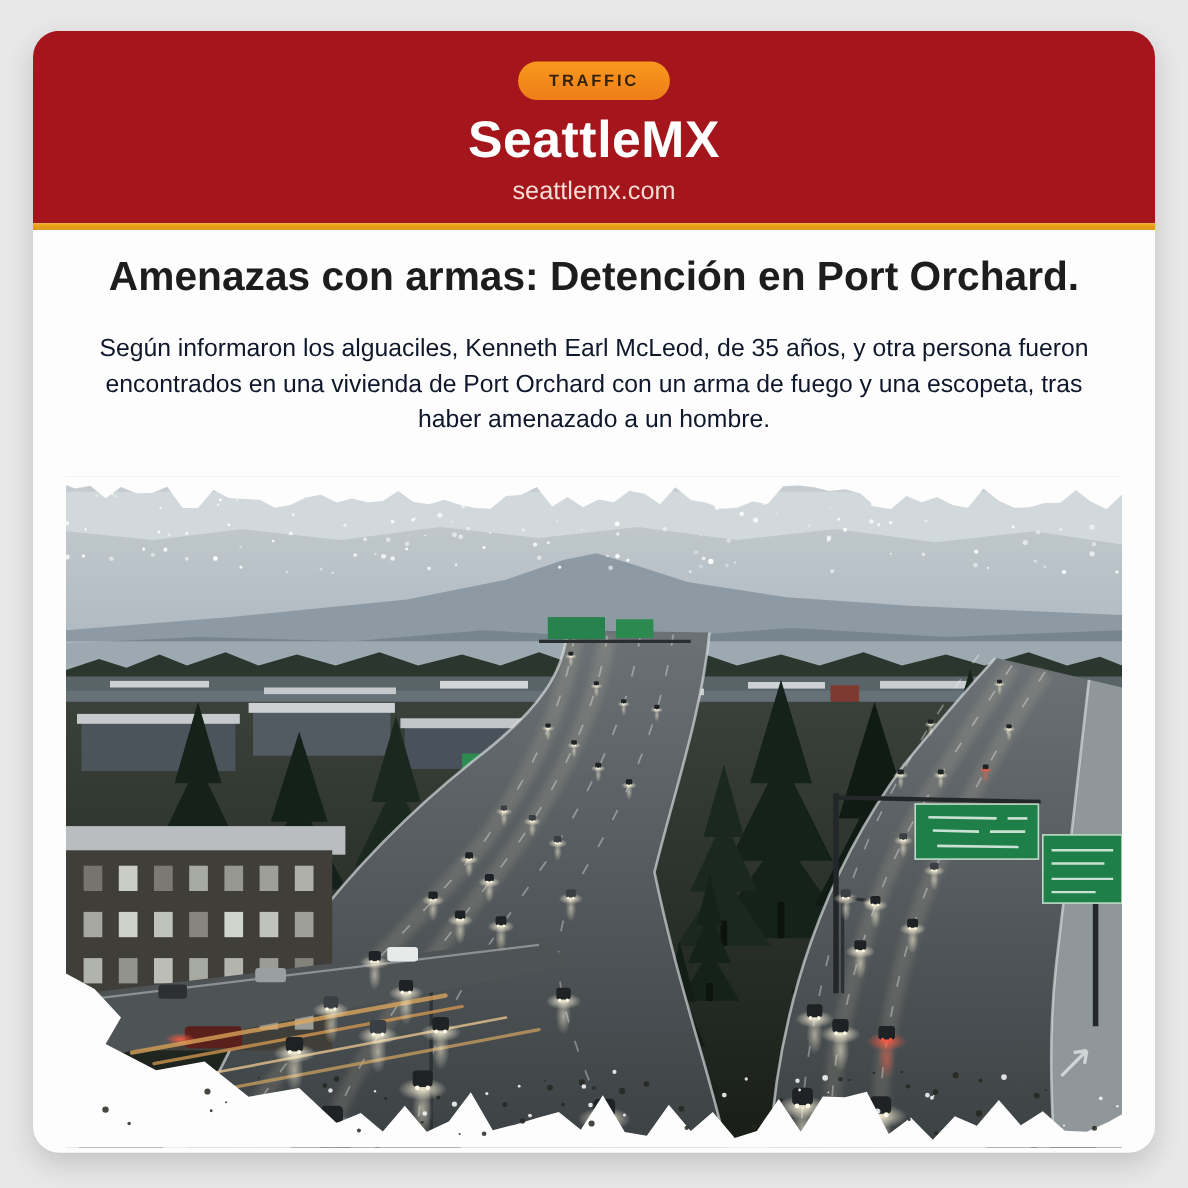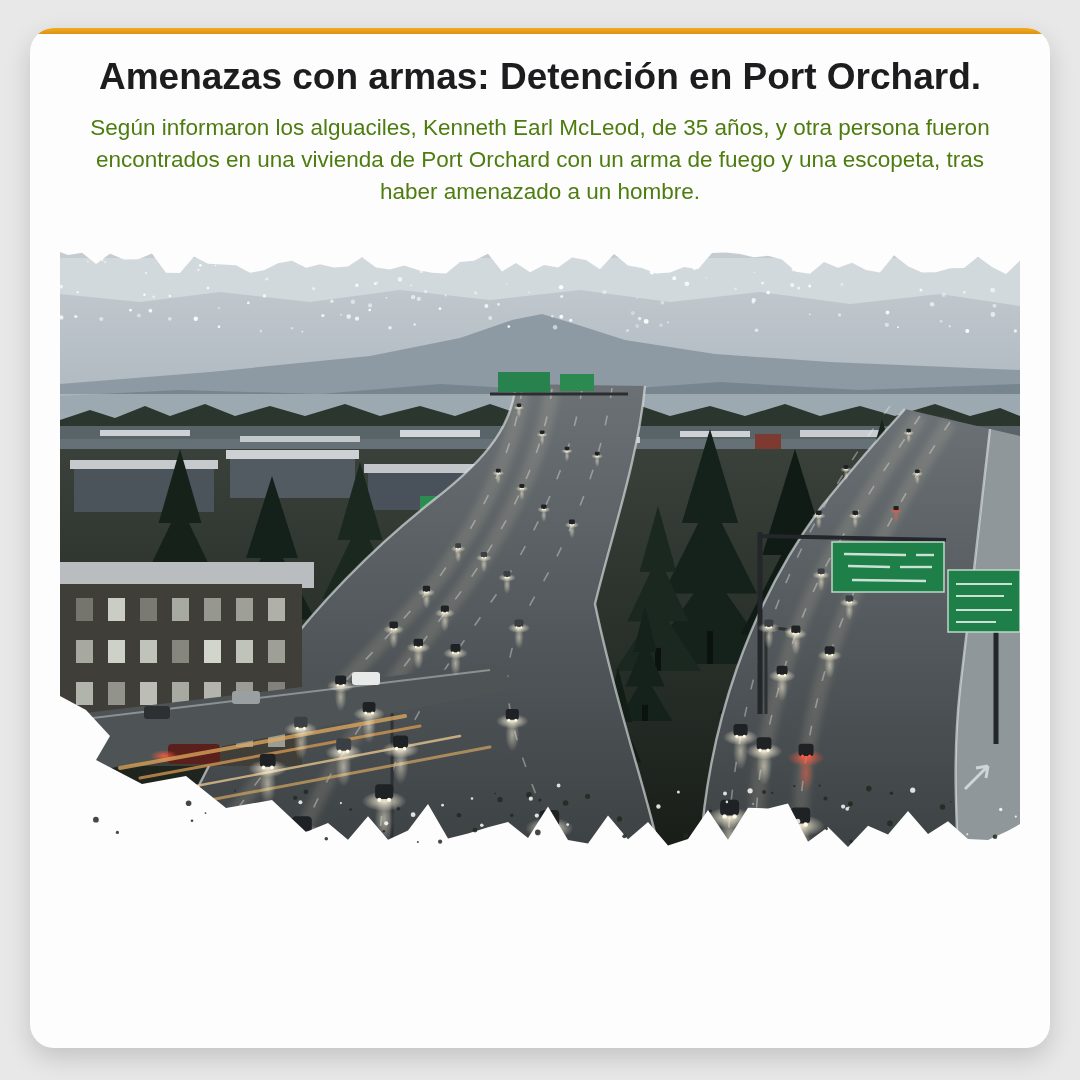--- a/index.html
+++ b/index.html
@@ -23,30 +23,35 @@
   }
   .brand {
     margin-top:8px; color:#ffffff; font-size:47px; font-weight:800;
     letter-spacing:.5px;
   }
   .domain { margin-top:6px; color:#f4ddd5; font-size:23px; font-weight:500; }
   .gold-line { height:6px; background:linear-gradient(180deg,#f0ac1e,#dd9214); }
   .content { text-align:center; }
   .headline { margin-top:22px; font-size:37px; font-weight:800; color:#1d1d1f; }
   .body-text {
-    margin:14px auto 0; width:930px; font-size:22.5px; line-height:1.42;
-    color:#4d7c0f; font-weight:400;
+    margin:28px auto 0; width:930px; font-size:22.5px; line-height:1.42;
+    color:#0f172a; font-weight:400;
   }
   .photo { display:block; width:960px; height:610px; margin:36px auto 0; position:relative; }
   .photo svg { display:block; }
 </style>
 </head>
 <body>
 
 <div class="card">
+  <header class="masthead">
+    <div class="badge">TRAFFIC</div>
+    <h1 class="brand">SeattleMX</h1>
+    <div class="domain">seattlemx.com</div>
+  </header>
   <div class="gold-line"></div>
 
   <main class="content">
     <h2 class="headline">Amenazas con armas: Detención en Port Orchard.</h2>
     <p class="body-text">Según informaron los alguaciles, Kenneth Earl McLeod, de 35 años, y otra persona fueron encontrados en una vivienda de Port Orchard con un arma de fuego y una escopeta, tras haber amenazado a un hombre.</p>
 
     <figure class="photo" aria-label="Vista aérea al atardecer de una autopista mojada por la lluvia en Seattle, con tráfico denso de faros encendidos, árboles perennes, edificios bajos, letreros verdes de carretera y montañas brumosas al fondo; bordes de papel rasgado arriba y abajo">
       <svg id="scene" width="960" height="610" viewBox="0 0 960 610">
         <defs>
           <linearGradient id="sky" x1="0" y1="0" x2="0" y2="1">

